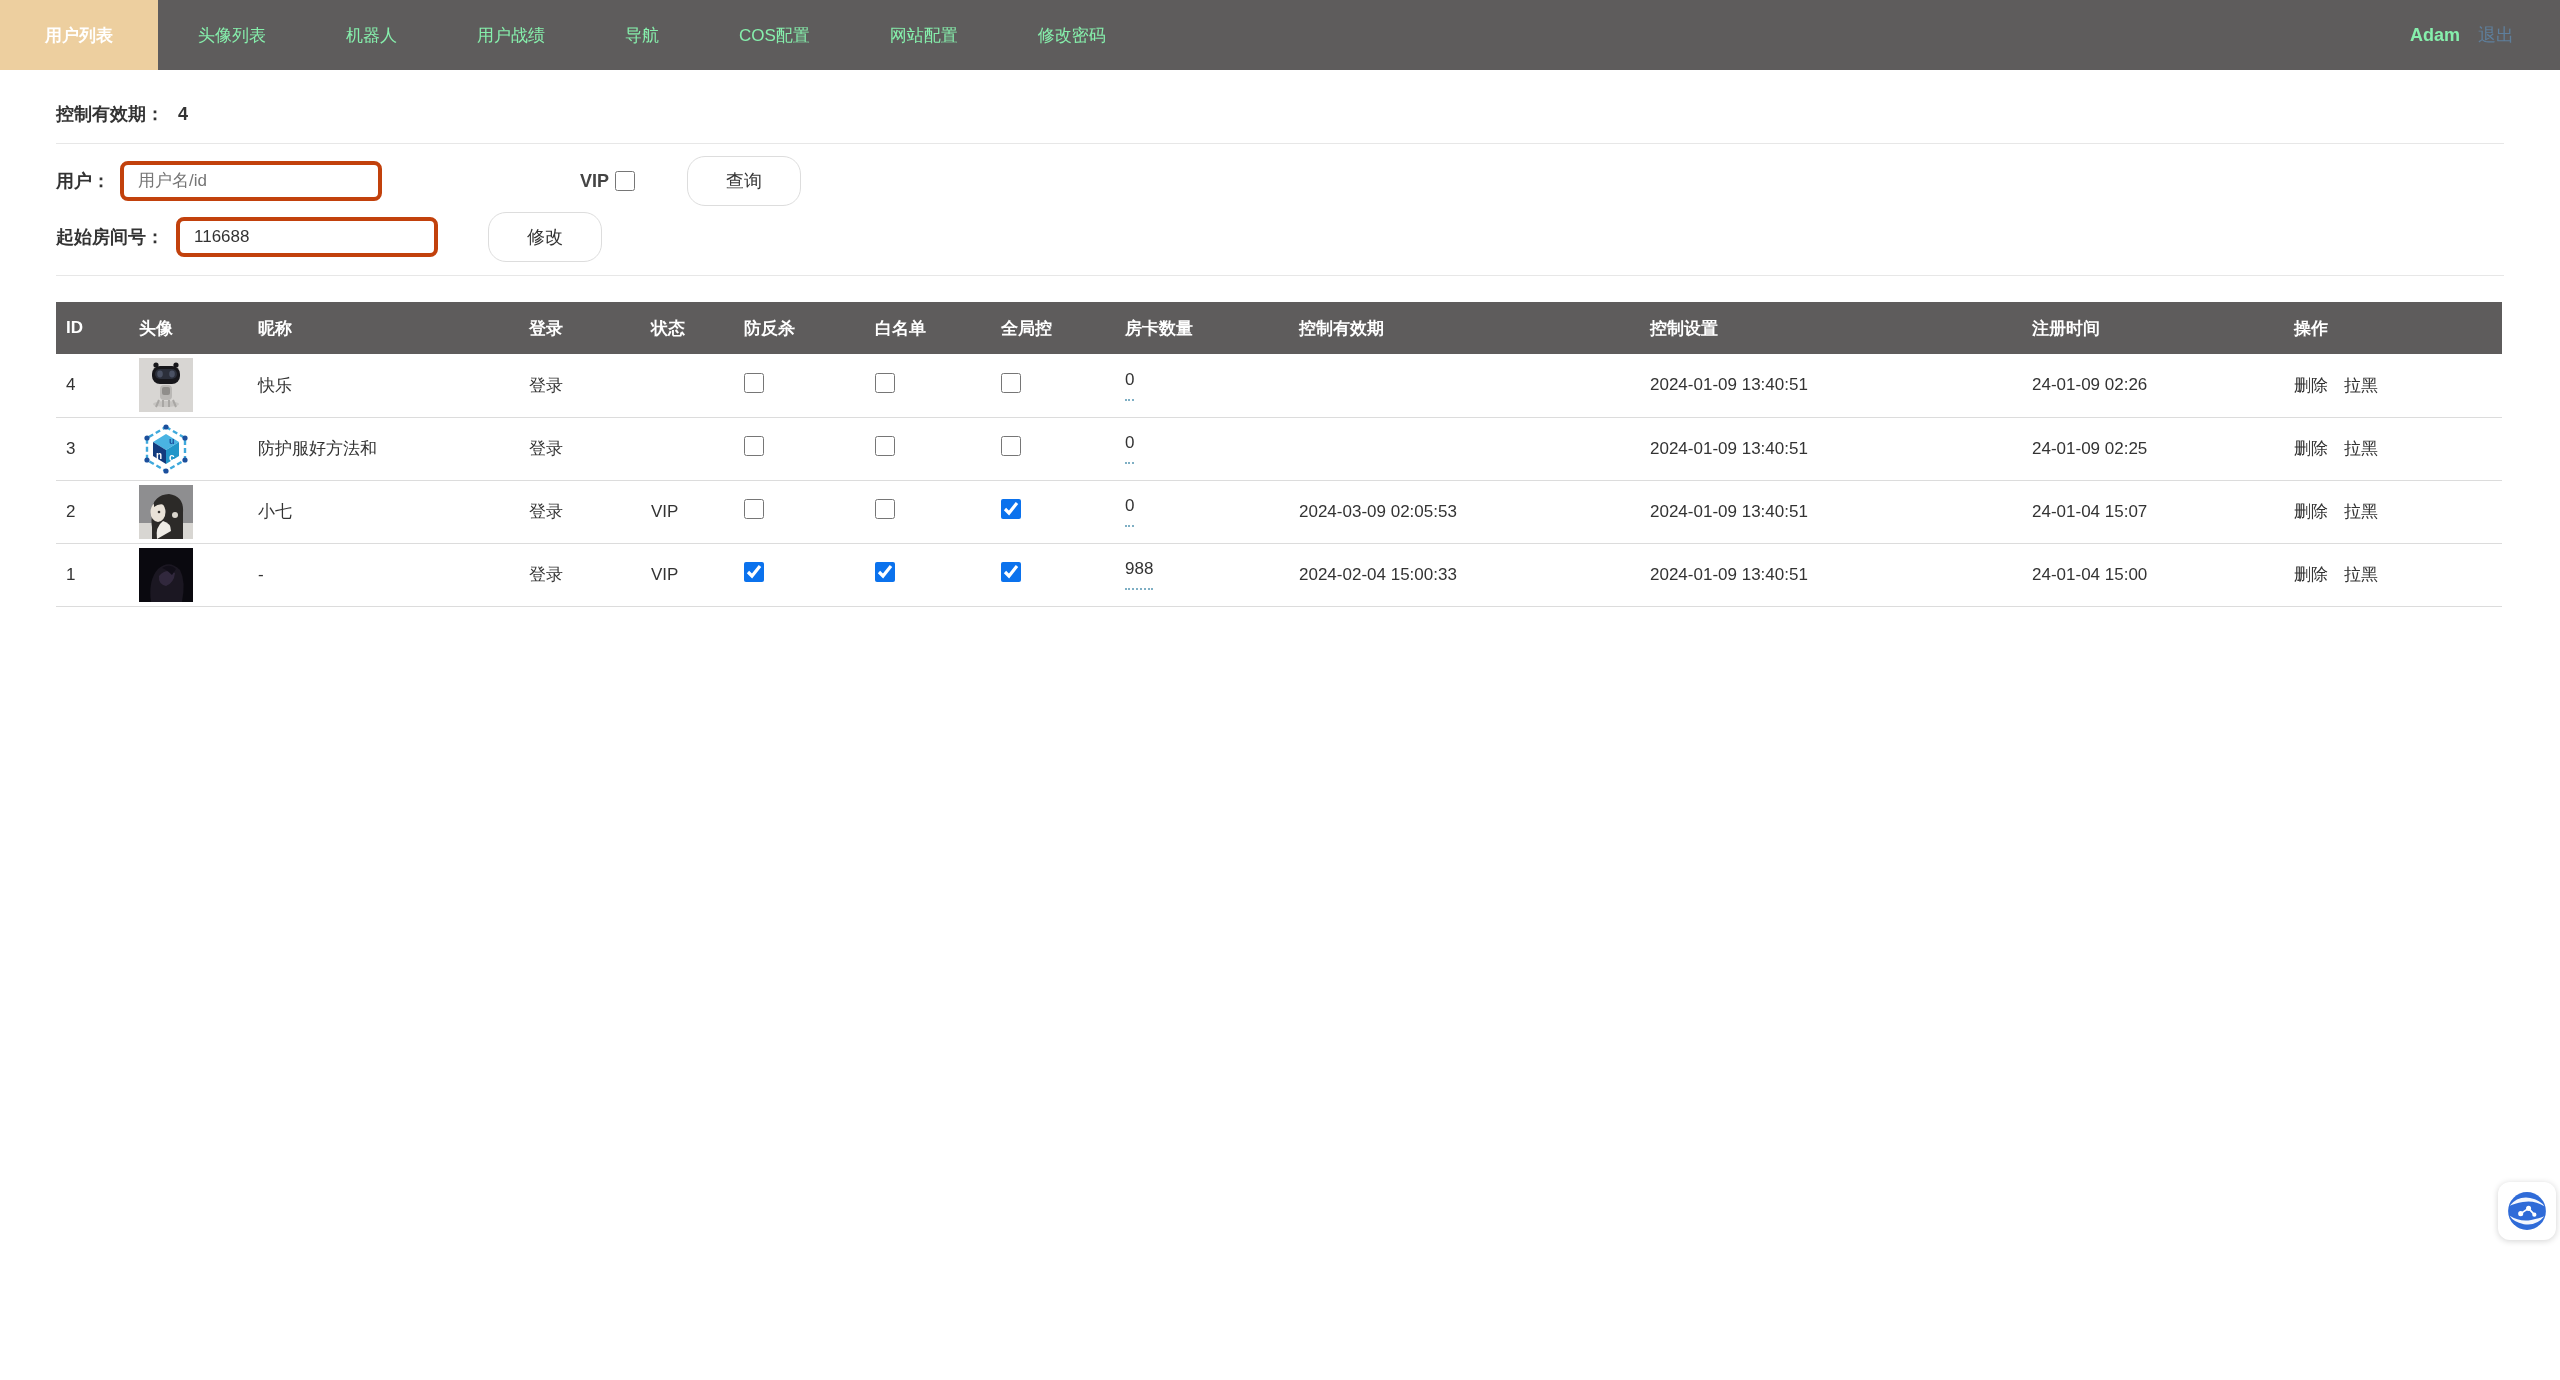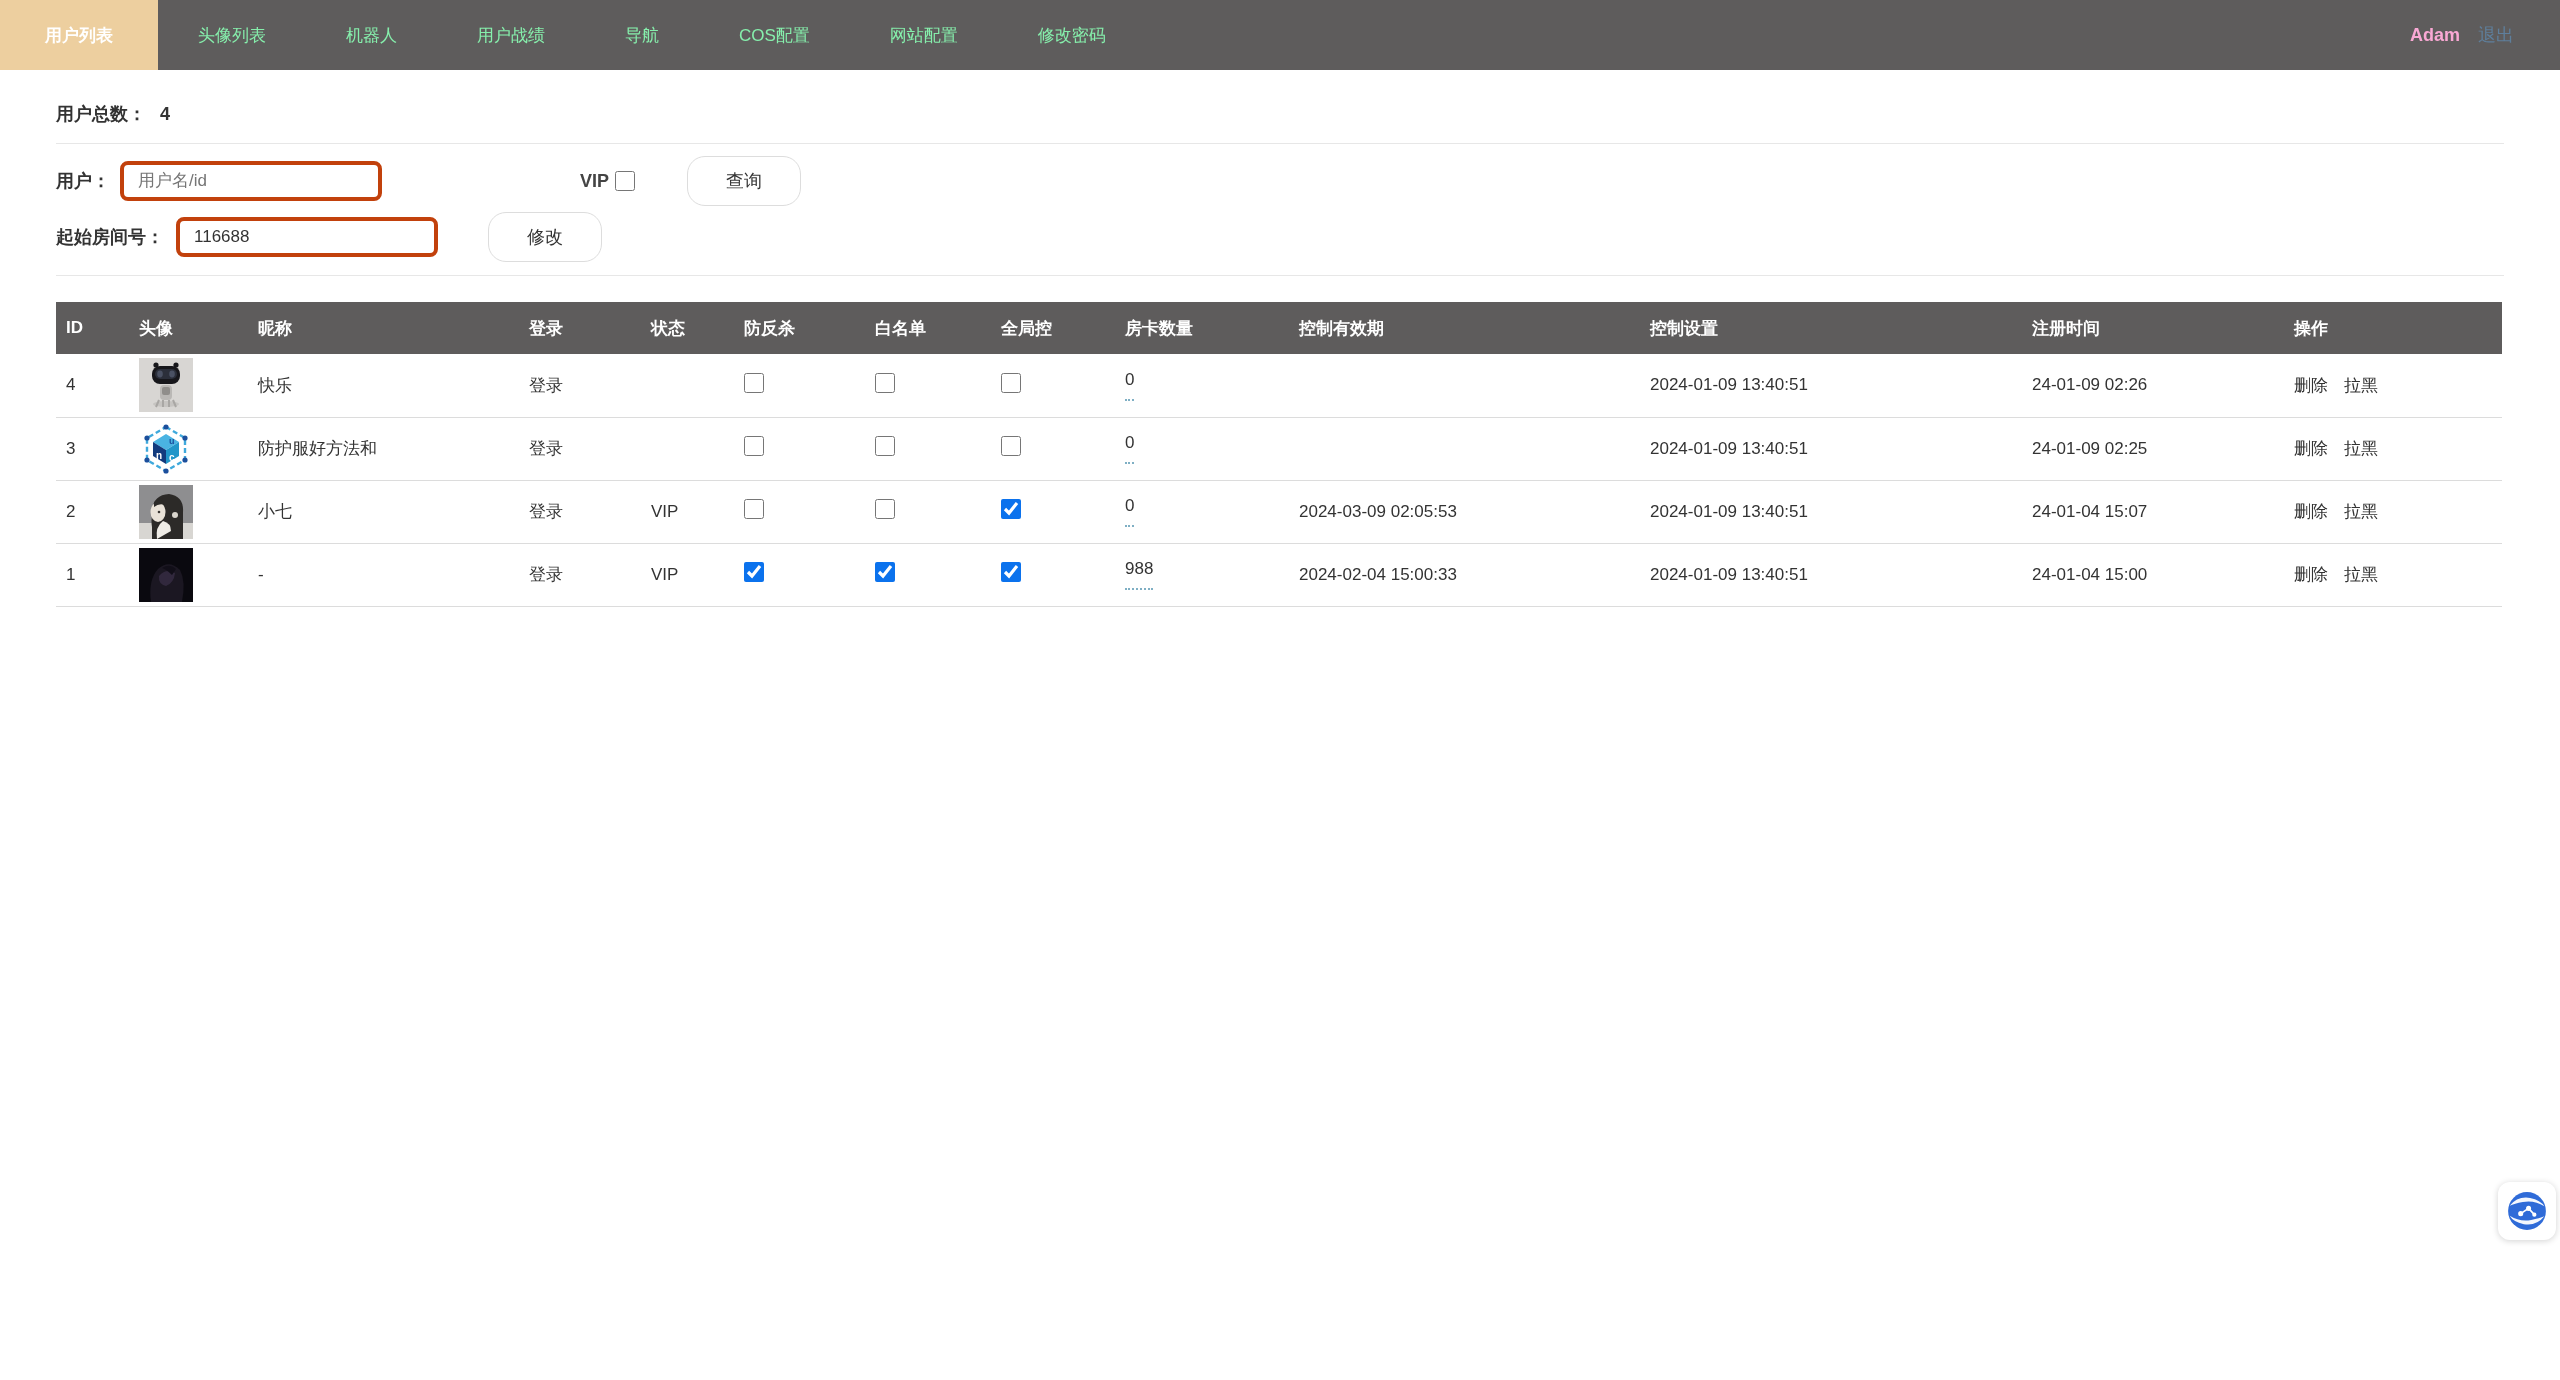--- a/index.html
+++ b/index.html
@@ -3,21 +3,21 @@
 <meta charset="utf-8">
 <style>
   * { margin:0; padding:0; box-sizing:border-box; }
   html,body { width:2560px; height:1380px; background:#fff; font-family:"Liberation Sans","DejaVu Sans",sans-serif; color:#333; font-size:17px; overflow:hidden; }
 
   
   .nav { height:70px; background:#5e5c5c; display:flex; align-items:stretch; width:100%; }
   .nav-tab { display:flex; align-items:center; padding:0 40px; color:#86efac; font-size:17px; cursor:pointer; }
   .nav-tab.active { background:#edcf9f; color:#fff; font-weight:bold; padding:0 45px; }
   .nav-right { margin-left:auto; display:flex; align-items:center; gap:18px; padding-right:46px; }
-  .nav-user { color:#f9a8d4; font-weight:bold; font-size:18px; }
+  .nav-user { color:#86efac; font-weight:bold; font-size:18px; }
   .nav-logout { color:#5e7f9c; font-size:18px; cursor:pointer; }
 
   
   .content { padding:0 56px; }
   .summary { margin-top:32px; font-size:18px; font-weight:bold; color:#333; }
   .summary .val { font-weight:bold; margin-left:14px; }
   .divider { border-bottom:1px solid #e7e7e7; margin-top:17px; }
 
   .filter-row { display:flex; align-items:center; margin-top:15px; height:44px; }
   .filter-label { font-weight:bold; color:#333; font-size:18px; }
@@ -82,21 +82,21 @@
     </div>
   <div class="nav-right">
     <span class="nav-user">Adam</span>
     <span class="nav-logout">退出</span>
   </div>
 </div>
 
 <div class="content">
 
   <div class="summary">
-    <span>用户总数：</span><span class="val">4</span>
+    <span>控制有效期：</span><span class="val">4</span>
   </div>
   <div class="divider"></div>
 
   <div class="filter-row">
     <span class="filter-label">用户：</span>
     <input class="text-input input-user" type="text" placeholder="用户名/id" style="">
     <span class="vip-wrap">
       <span class="vip-label">VIP</span>
       <input type="checkbox" class="cb" style="">
     </span>

